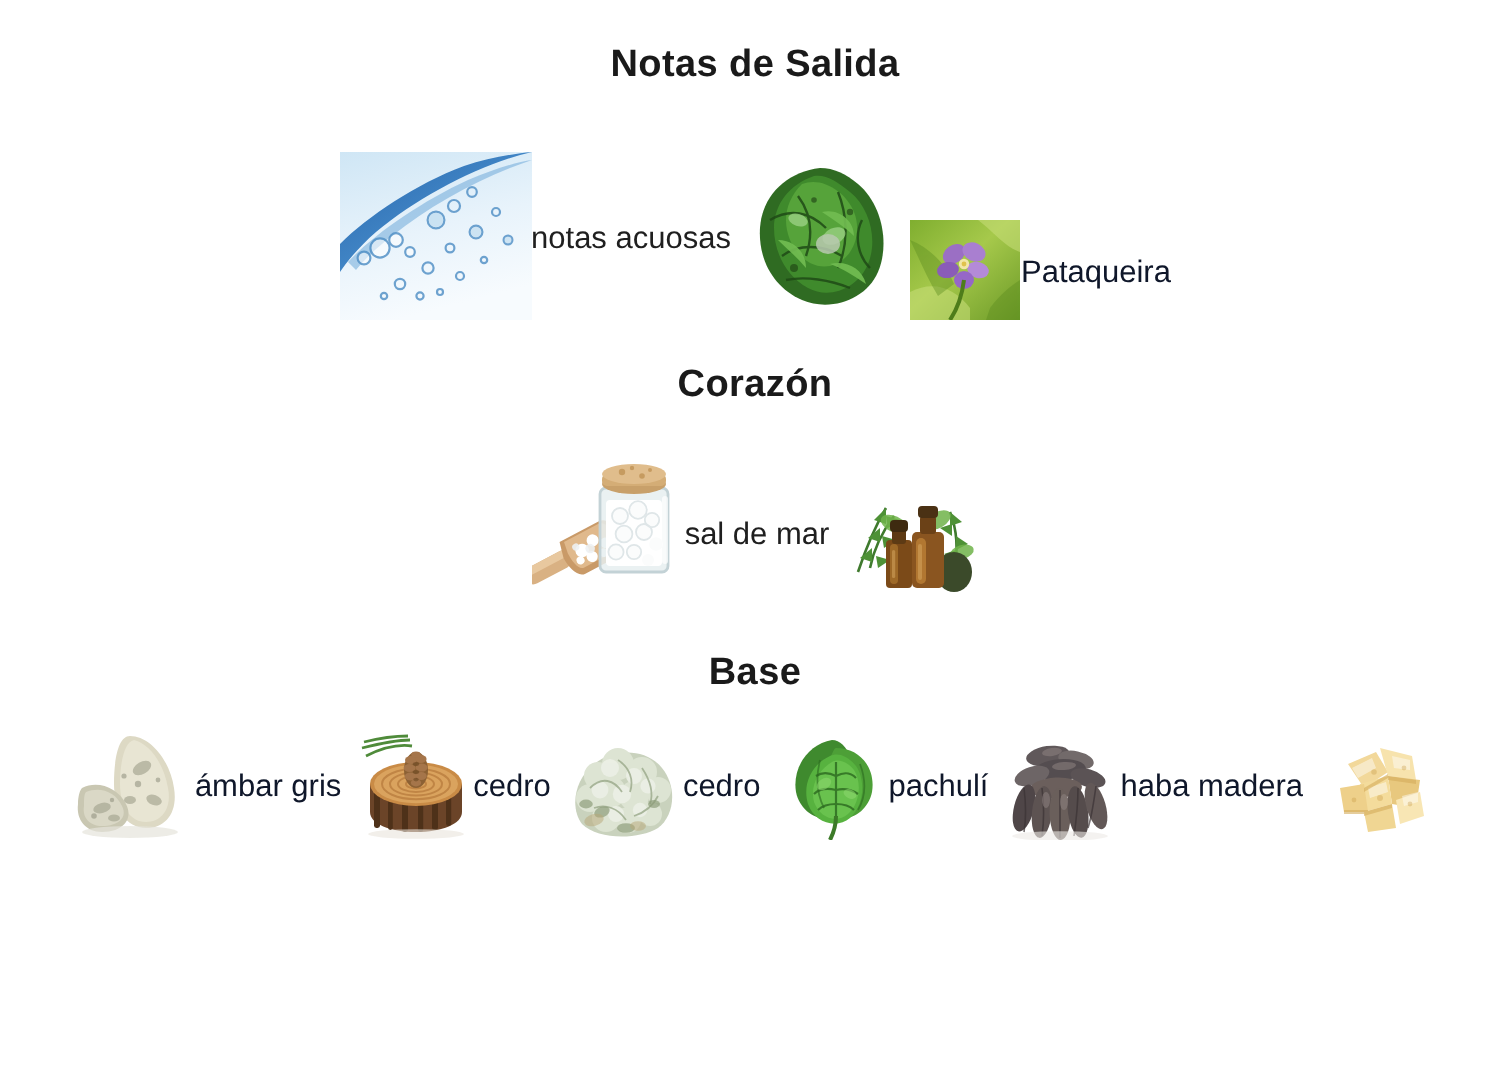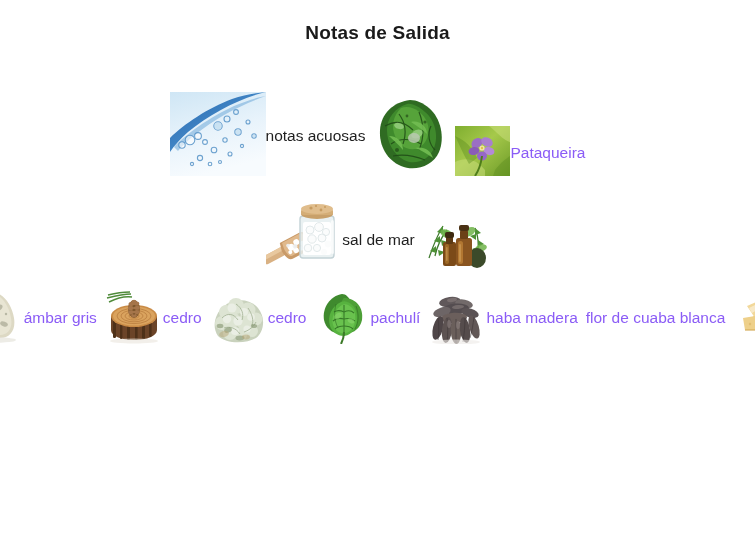--- a/index.html
+++ b/index.html
@@ -26,21 +26,21 @@
 
   .section { width: 100%; }
 
   .section-title {
     text-align: center;
     font-weight: bold;
     font-size: 19px;
     color: #1a1a1a;
     letter-spacing: 0.2px;
     margin: 0;
-    padding: 16px;
+    padding: 0;
   }
 
   .notes-row {
     display: flex;
     flex-direction: row;
     align-items: flex-end;
     justify-content: center;
     flex-wrap: nowrap;
   }
 
@@ -59,21 +59,21 @@
   }
 
   .note-label {
     font-size: 15.5px;
     line-height: 19px;
     white-space: nowrap;
     text-align: center;
     margin-top: 2px;
   }
   .note-label.dark  { color: #1f1f1f; }
-  .note-label.muted { color: #8b5cf6; }
+  .note-label.muted { color: #0f172a; }
 
   
   .art { position: absolute; inset: 0; }
   .art svg { display: block; width: 100%; height: 100%; }
 
   
   #sec-top .section-title { padding-top: 22px; }
   #sec-top .notes-row { margin-top: 12px; height: 104px; }
   #sec-top .note { margin: 0 3px; }
   #sec-top .note-label { margin-top: 3px; }
@@ -244,20 +244,21 @@
             </svg>
           </div>
         </div>
         <div class="note-label muted">Pataqueira</div>
       </div>
 
     </div>
   </div>
 
   <div class="section" id="sec-heart">
+    <div class="section-title">Corazón</div>
 
     <div class="notes-row">
 
       <div class="note">
         <div class="note-thumb thumb-salt">
           <div class="art">
             <svg viewBox="0 0 76 80" preserveAspectRatio="none">
               <rect x="0" y="0" width="76" height="80" fill="#ffffff"></rect>
 
               <g transform="rotate(-28 22 58)">
@@ -371,20 +372,21 @@
               </g>
             </svg>
           </div>
         </div>
       </div>
 
     </div>
   </div>
 
   <div class="section" id="sec-base">
+    <div class="section-title">Base</div>
 
     <div class="notes-row">
 
       <div class="note">
         <div class="note-thumb thumb-ambergris">
           <div class="art">
             <svg viewBox="0 0 62 56" preserveAspectRatio="none">
               <rect x="0" y="0" width="62" height="56" fill="#ffffff"></rect>
               <path d="M30 4 C40 4 50 16 52 30 C54 42 48 50 38 50 C28 50 22 40 22 28 C22 16 24 4 30 4 Z" fill="#ddd9c4"></path>
               <path d="M32 6 C40 8 47 18 49 30 C51 40 46 47 38 47 C30 47 25 39 25 28 C25 18 27 7 32 6 Z" fill="#e8e5d3"></path>
@@ -586,24 +588,20 @@
                 <ellipse cx="21" cy="36" rx="2" ry="4"></ellipse>
                 <ellipse cx="30" cy="37" rx="2" ry="4"></ellipse>
               </g>
               <ellipse cx="28" cy="54" rx="24" ry="2.4" fill="#ece9e6" opacity="0.6"></ellipse>
             </svg>
           </div>
         </div>
         <div class="note-label muted">haba madera</div>
       </div>
 
-      <div class="note note-noimg">
-        <div class="note-thumb thumb-empty"></div>
-        <div class="note-label muted">flor de cuaba blanca</div>
-      </div>
 
       <div class="note">
         <div class="note-thumb thumb-amyris">
           <div class="art">
             <svg viewBox="0 0 60 56" preserveAspectRatio="none">
               <rect x="0" y="0" width="60" height="56" fill="#ffffff"></rect>
               <g>
                 <path d="M14 18 L28 12 L34 22 L22 30 Z" fill="#f2d89a"></path>
                 <path d="M30 10 L46 14 L48 26 L34 24 Z" fill="#f7e3ad"></path>
                 <path d="M34 24 L50 26 L48 40 L36 38 Z" fill="#e8c87e"></path>

